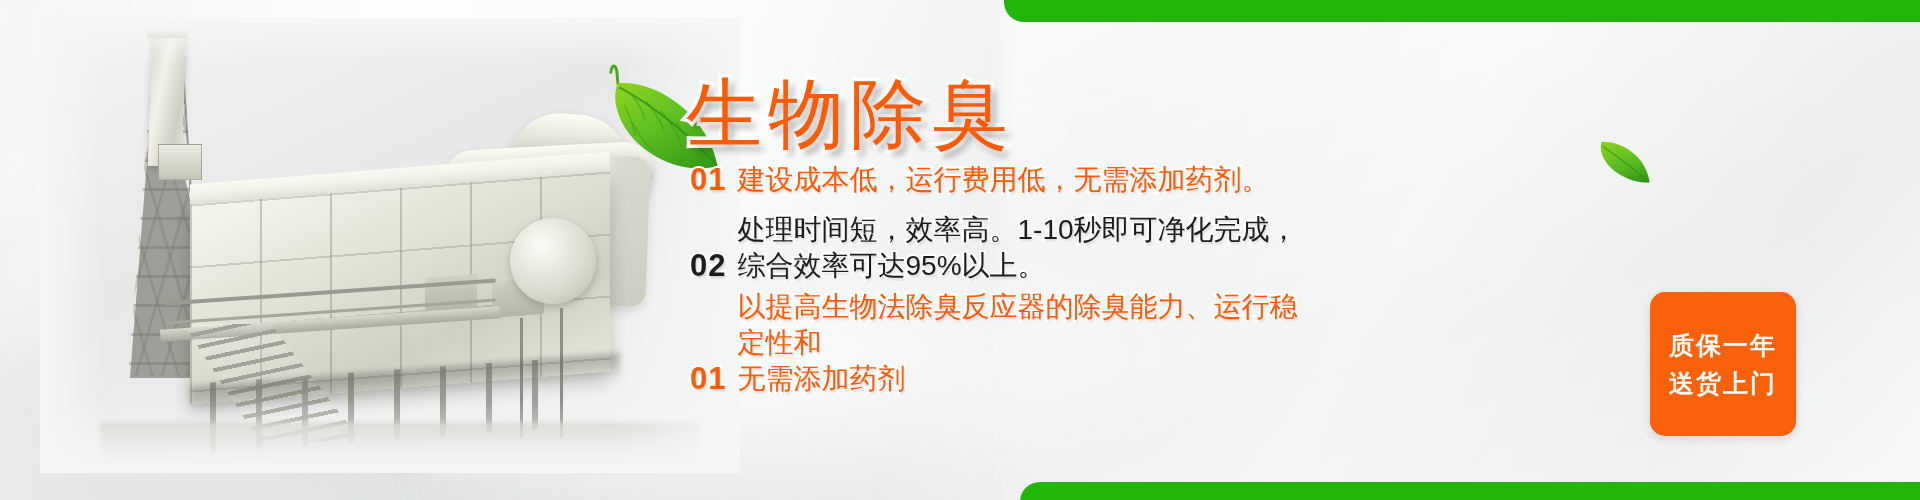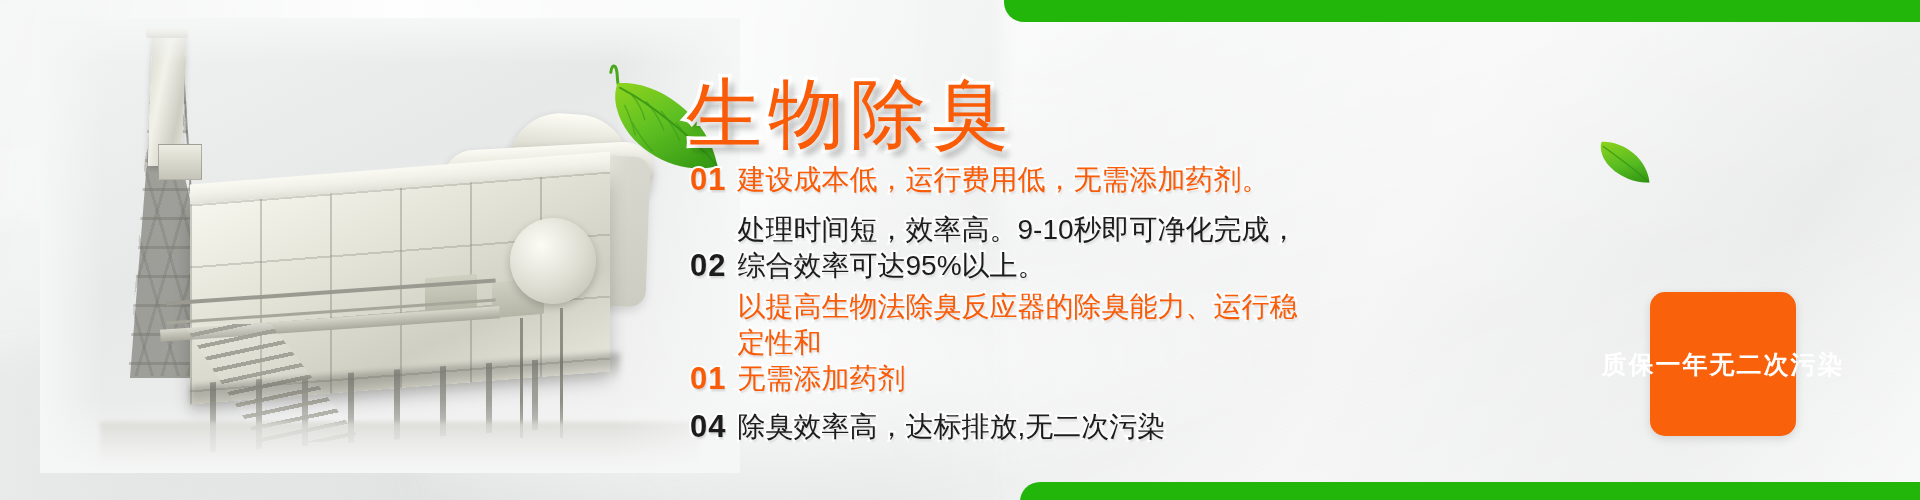--- a/index.html
+++ b/index.html
@@ -183,21 +183,21 @@
   .c-dark{color:#1c1c1c;}
 
   .item-1{margin-bottom:14px;}
   .item-2{}
   .item-3{margin-bottom:12px;}
 
   
   .badge{
     position:absolute;left:1650px;top:292px;width:146px;height:144px;
     background:#f9610b;border-radius:15px;
-    display:flex;align-items:center;justify-content:center;
+    display:flex;flex-direction:column;align-items:center;justify-content:center;
     box-shadow:0 3px 10px rgba(0,0,0,.12);
   }
   .badge-line{
     color:#ffffff;font-size:25px;font-weight:bold;letter-spacing:2px;
     line-height:1.52;white-space:nowrap;
   }
 </style>
 </head>
 <body>
 
@@ -283,35 +283,31 @@
 
   <div class="list">
 
     <div class="item item-1">
       <span class="num c-orange">01</span>
       <span class="txt c-orange">建设成本低，运行费用低，无需添加药剂。</span>
     </div>
 
     <div class="item item-2">
       <span class="num c-dark">02</span>
-      <span class="txt c-dark">处理时间短，效率高。9-10秒即可净化完成，
+      <span class="txt c-dark">处理时间短，效率高。1-10秒即可净化完成，
 综合效率可达95%以上。</span>
     </div>
 
     <div class="item item-3">
       <span class="num c-orange">01</span>
       <span class="txt c-orange">以提高生物法除臭反应器的除臭能力、运行稳定性和
 无需添加药剂</span>
     </div>
 
-    <div class="item item-4">
-      <span class="num c-dark">04</span>
-      <span class="txt c-dark">除臭效率高，达标排放,无二次污染</span>
-    </div>
 
   </div>
 
   <div class="badge">
     <div class="badge-line">质保一年</div>
-    <div class="badge-line">无二次污染</div>
+    <div class="badge-line">送货上门</div>
   </div>
 
 </div>
 
 </body></html>

